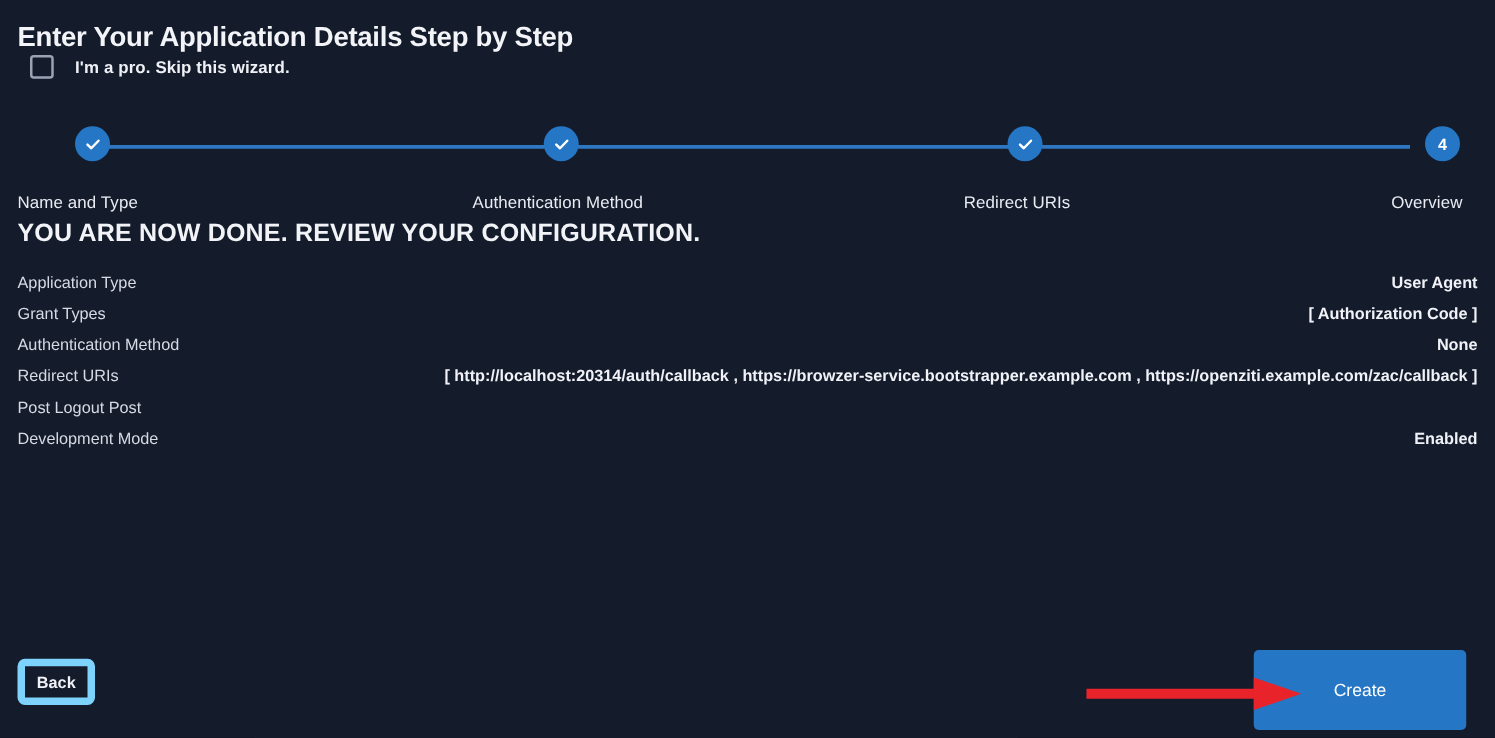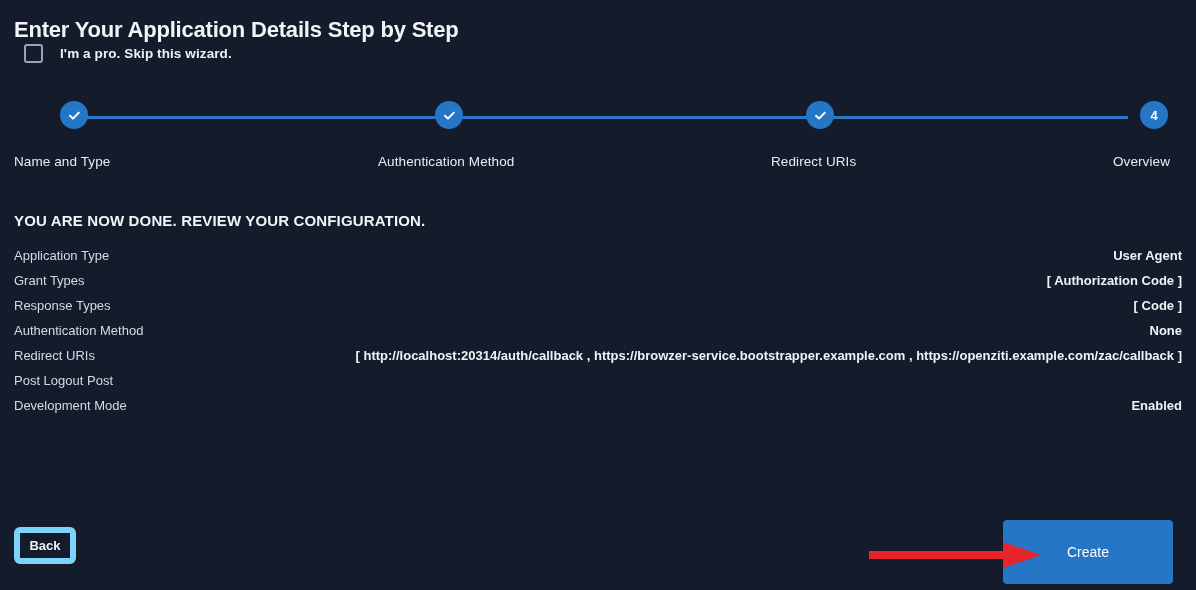--- a/index.html
+++ b/index.html
@@ -110,22 +110,21 @@
     white-space: nowrap;
     letter-spacing: 0.1px;
   }
   .step-label.l1 { left: 0px; }
   .step-label.l2 { left: 364px; }
   .step-label.l3 { left: 757px; }
   .step-label.l4 { right: 12px; }
 
   
   .review-heading {
-    margin-top: 36px;
-    font-size: 15px;
+    font-size: 20px;
     font-weight: 700;
     letter-spacing: 0.15px;
     color: #f1f3f7;
   }
 
   .summary {
     margin-top: 19px;
   }
   .summary-row {
     display: flex;
@@ -256,24 +255,20 @@
   <div class="summary">
     <div class="summary-row">
       <span class="summary-key">Application Type</span>
       <span class="summary-val">User Agent</span>
     </div>
     <div class="summary-row">
       <span class="summary-key">Grant Types</span>
       <span class="summary-val">[ Authorization Code ]</span>
     </div>
     <div class="summary-row">
-      <span class="summary-key">Response Types</span>
-      <span class="summary-val">[ Code ]</span>
-    </div>
-    <div class="summary-row">
       <span class="summary-key">Authentication Method</span>
       <span class="summary-val">None</span>
     </div>
     <div class="summary-row">
       <span class="summary-key">Redirect URIs</span>
       <span class="summary-val">[ http://localhost:20314/auth/callback , https://browzer-service.bootstrapper.example.com , https://openziti.example.com/zac/callback ]</span>
     </div>
     <div class="summary-row">
       <span class="summary-key">Post Logout Post</span>
       <span class="summary-val"></span>

